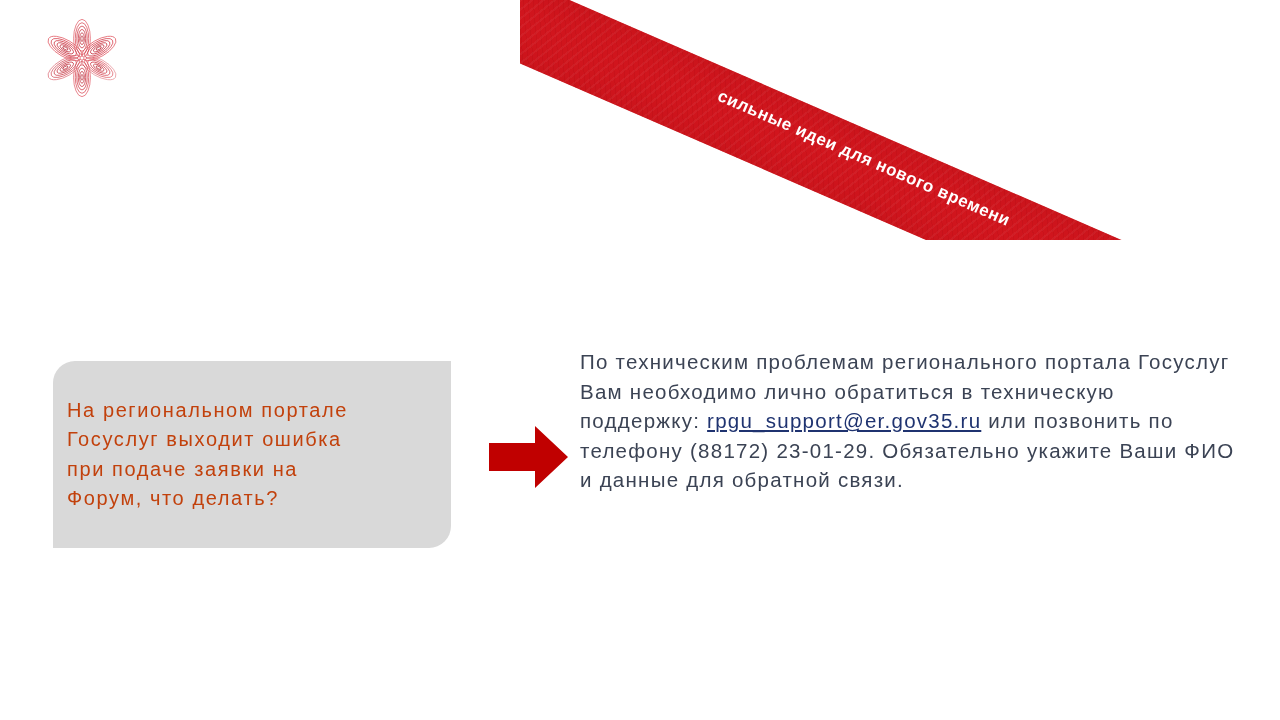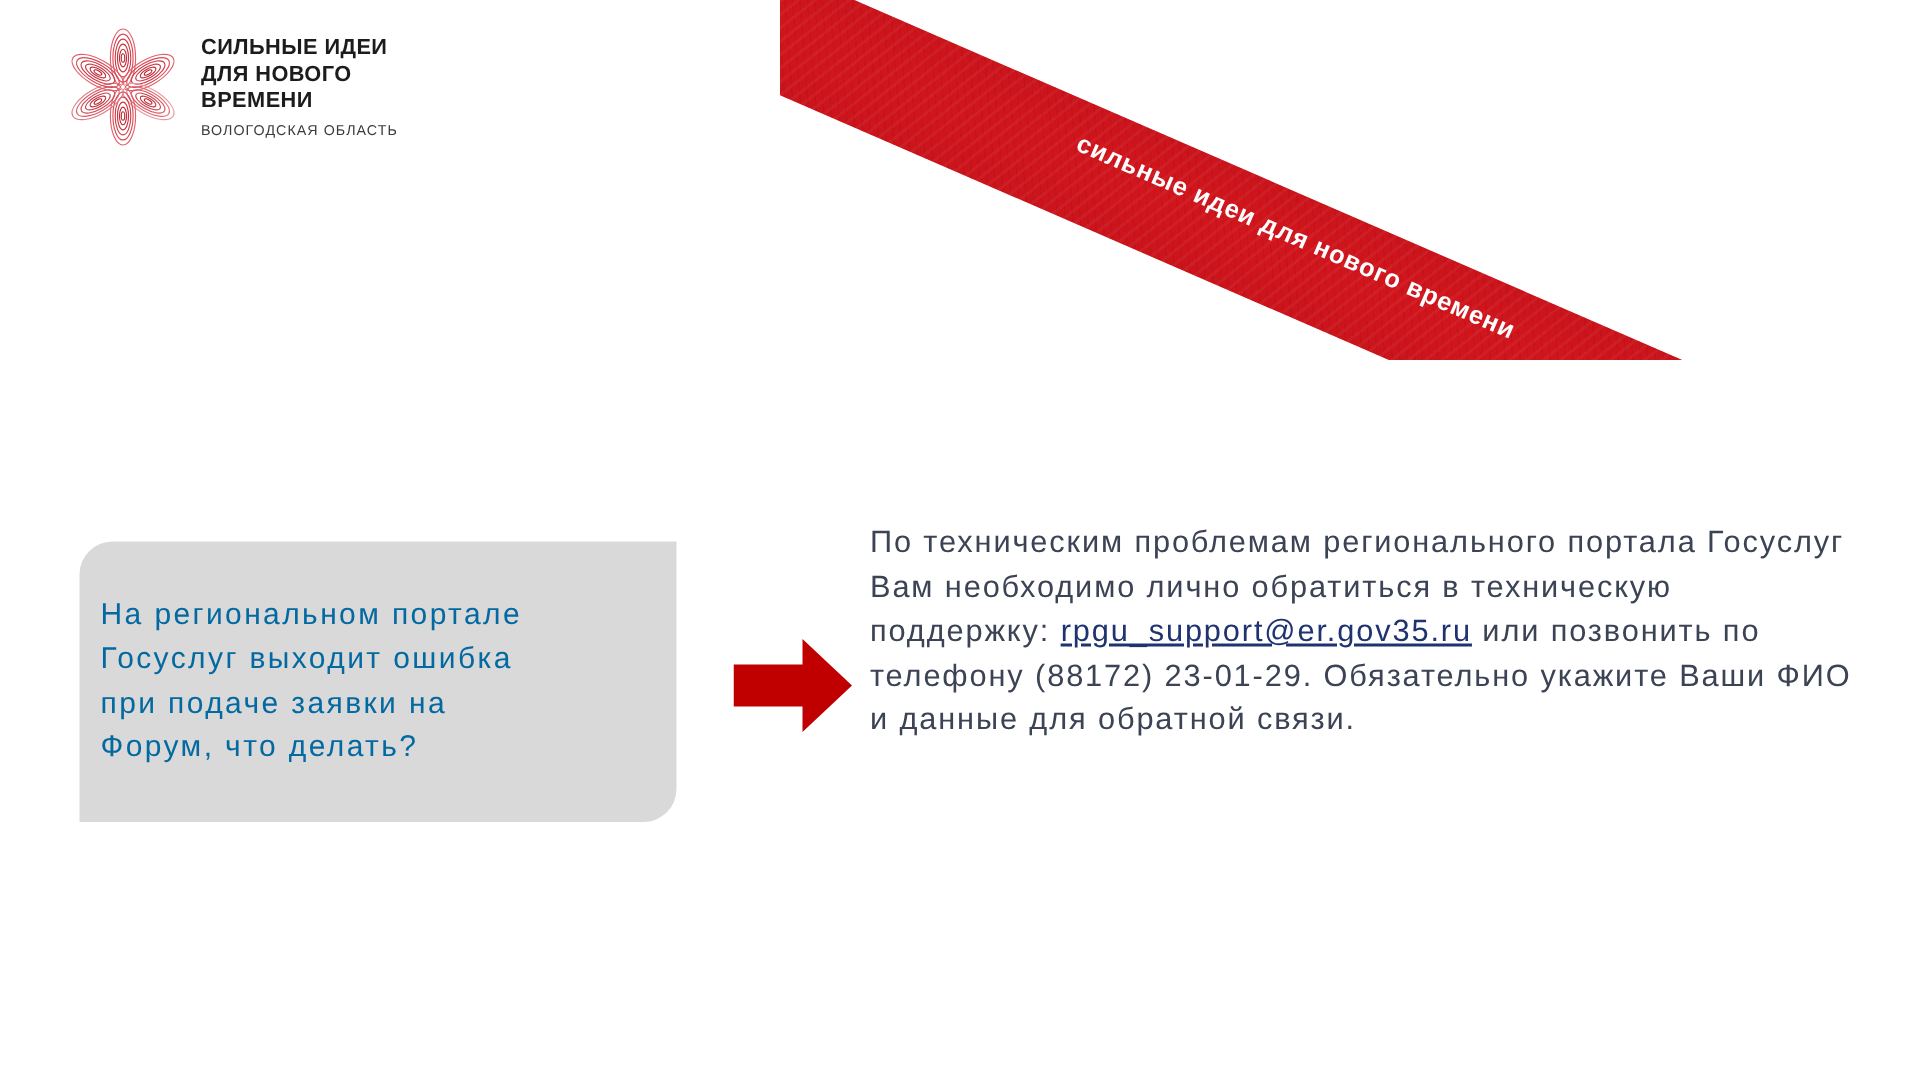--- a/index.html
+++ b/index.html
@@ -116,21 +116,21 @@
     width: 398px;
     height: 187px;
     background: #d9d9d9;
     border-radius: 22px 0 22px 0;
     box-sizing: border-box;
     display: flex;
     align-items: center;
     padding: 0 16px 0 14px;
   }
   .question-text {
-    color: #0369a1;
+    color: #c2410c;
     font-size: 20px;
     line-height: 1.46;
     letter-spacing: 1.6px;
     white-space: pre-line;
   }
 
   
   .arrow {
     position: absolute;
     left: 489px;
@@ -225,26 +225,20 @@
           <ellipse cx="23" cy="0" rx="23" ry="10" stroke="#e2606a"></ellipse>
           <ellipse cx="23" cy="0" rx="19" ry="8" stroke="#d94a56"></ellipse>
           <ellipse cx="23" cy="0" rx="15" ry="6.2" stroke="#cf3a47"></ellipse>
           <ellipse cx="23" cy="0" rx="11" ry="4.4" stroke="#c93340"></ellipse>
           <ellipse cx="23" cy="0" rx="7" ry="2.8" stroke="#c02a38"></ellipse>
           <ellipse cx="23" cy="0" rx="3.4" ry="1.4" stroke="#b52330"></ellipse>
         </g>
         <circle cx="0" cy="0" r="1.6" fill="#ffffff" stroke="none"></circle>
       </g>
     </svg>
-    <div class="logo-text">
-      <div class="logo-title">СИЛЬНЫЕ ИДЕИ
-ДЛЯ НОВОГО
-ВРЕМЕНИ</div>
-      <div class="logo-sub">ВОЛОГОДСКАЯ ОБЛАСТЬ</div>
-    </div>
   </div>
 
 
   <div class="question-box">
     <div class="question-text">На региональном портале
 Госуслуг выходит ошибка
 при подаче заявки на
 Форум, что делать?</div>
   </div>
 

